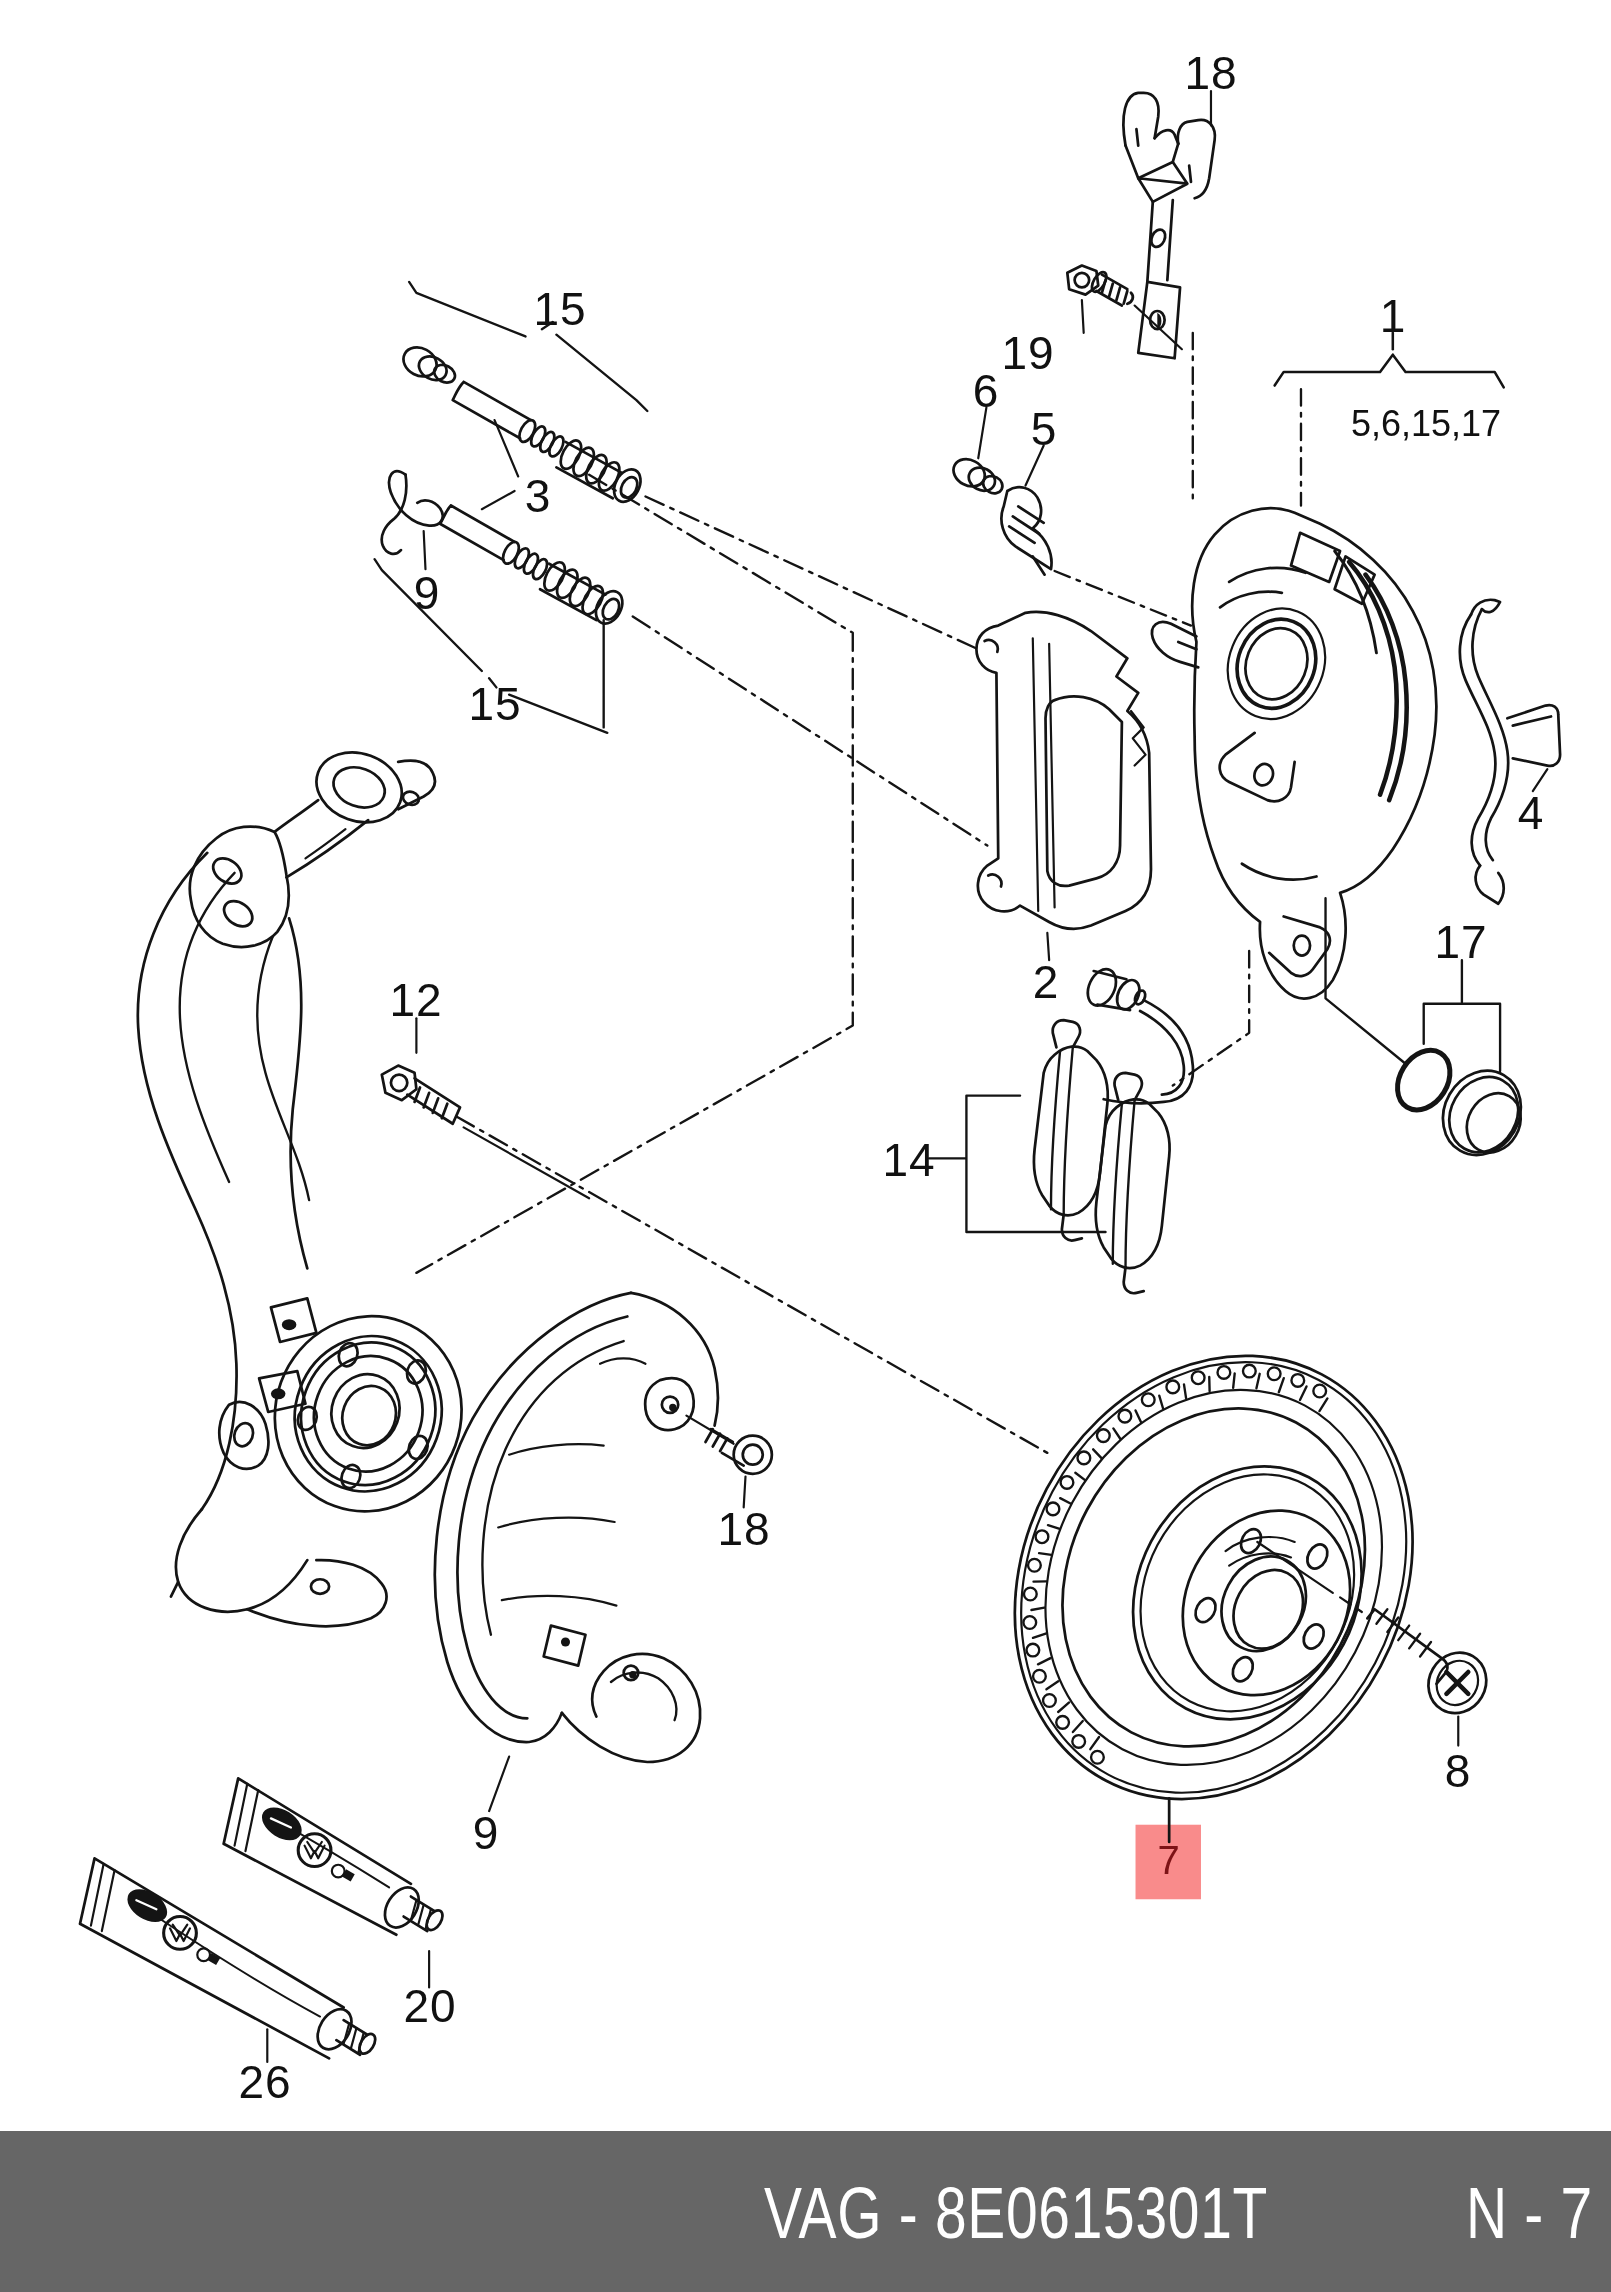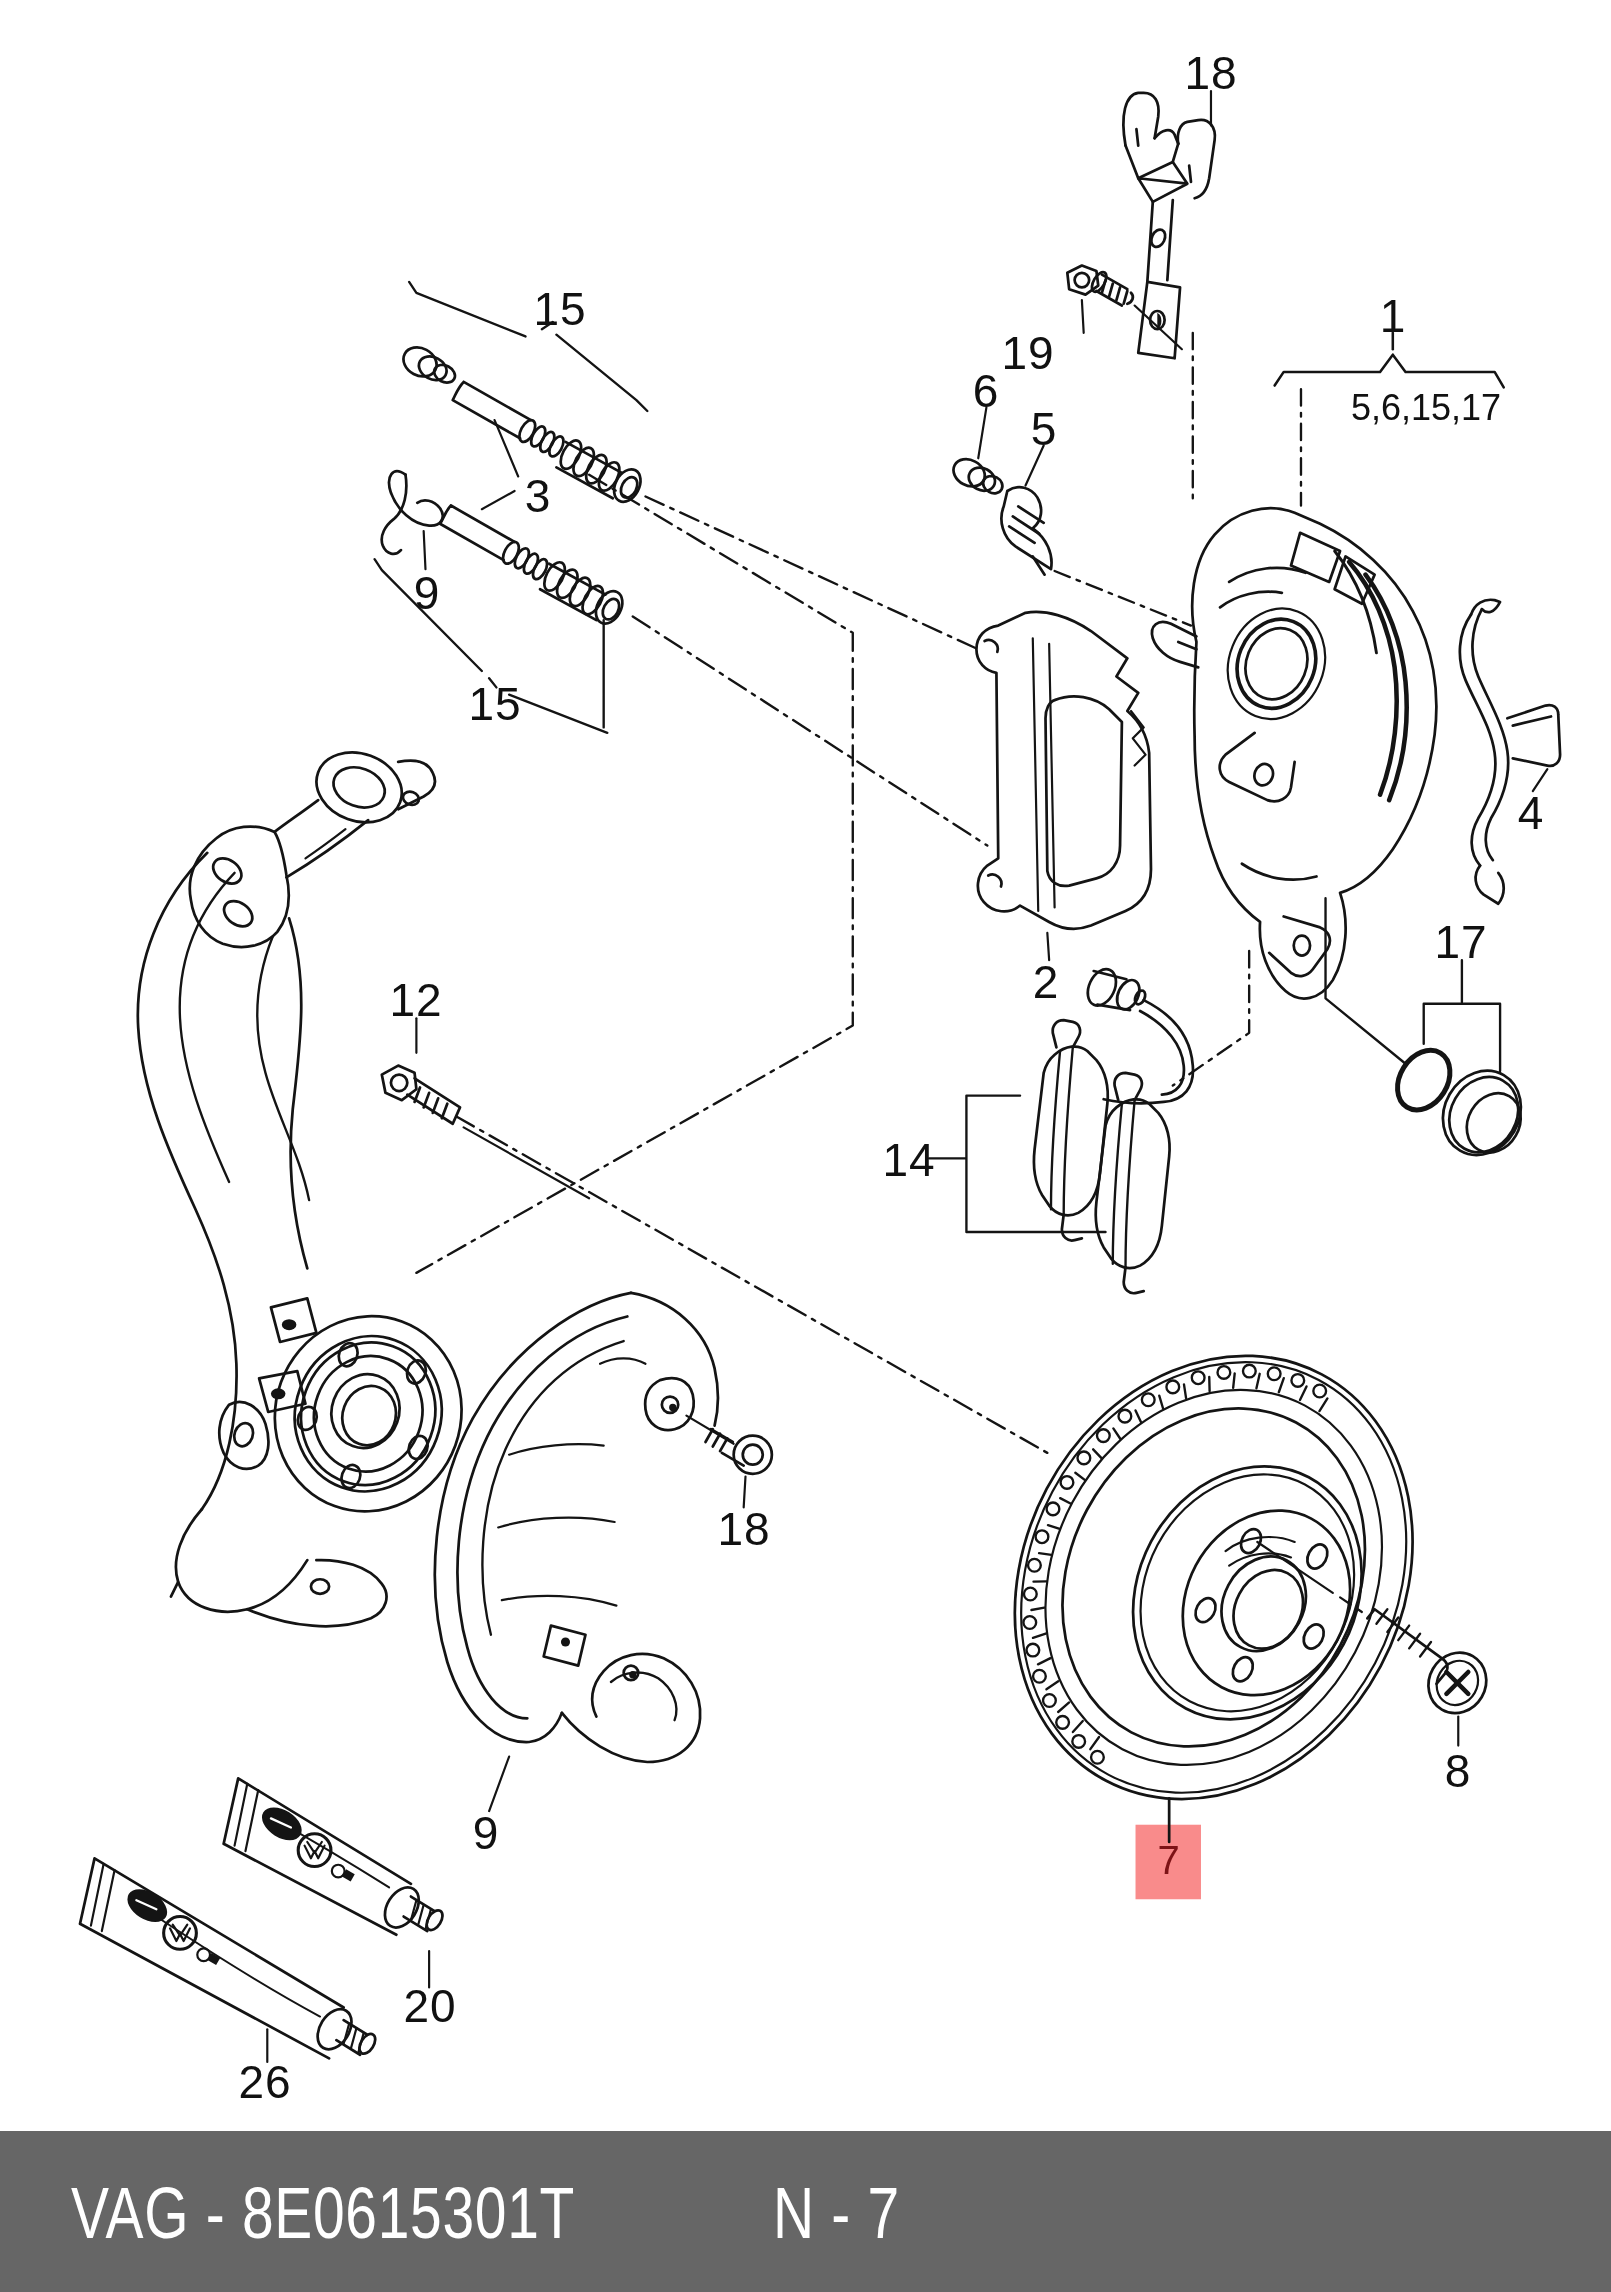--- a/index.html
+++ b/index.html
@@ -1,24 +1,24 @@
 <!DOCTYPE html>
 <html style="font-size:14.5px"><head>
 <meta charset="utf-8">
 <style>
   html,body{margin:0;padding:0;background:#fff;}
   .stage{position:relative;width:1611px;height:2293px;background:#ffffff;overflow:hidden;
          font-family:"Liberation Sans", sans-serif;}
   svg.art{position:absolute;left:0;top:0;width:1611px;height:2293px;}
   .callout{position:absolute;transform:translate(-50%,-50%);font-size:46px;color:#111;
            white-space:nowrap;line-height:1;letter-spacing:0.9px;}
-  .callout.small{font-size:36px;letter-spacing:0;}
+  .callout.small{font-size:36px;letter-spacing:0;margin-top:16px;}
   .callout.hl{font-size:40px;font-weight:400;}
   .footer{position:absolute;left:0;bottom:0;width:1611px;height:162px;
-          display:flex;align-items:center;justify-content:flex-start;gap:109px;}
+          display:flex;align-items:center;justify-content:flex-end;gap:109px;}
   .footer .ft{font-size:73px;line-height:1;transform:scaleX(0.78);letter-spacing:0.9px;white-space:nowrap;}
 </style>
 </head>
 <body>
 
 <div class="stage">
 
 <svg class="art" viewBox="0 0 1772 2522" fill="none" stroke="#141414" stroke-width="3" stroke-linecap="round" stroke-linejoin="round">
 
   <rect x="1249" y="2007" width="72" height="82" fill="#f98b8b" stroke="none"></rect>

